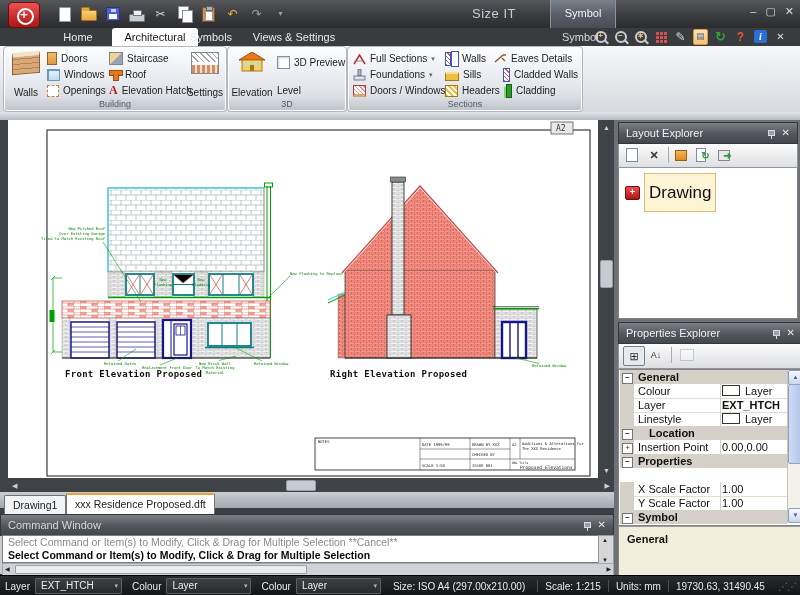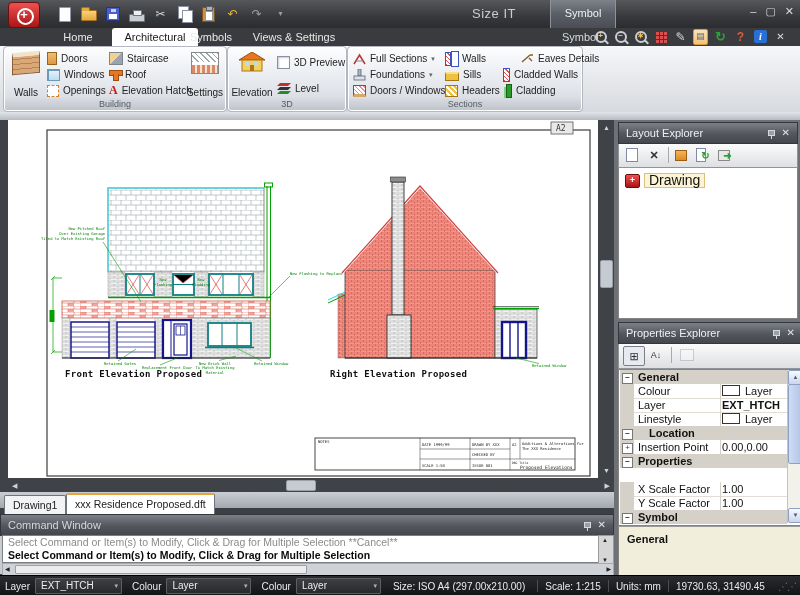--- a/index.html
+++ b/index.html
@@ -82,21 +82,21 @@
   .ptitle{height:20px;background:linear-gradient(#7d8187,#53565c 55%,#44474d);color:#eef0f3;font-size:11px;line-height:20px;padding-left:7px;border:1px solid #33363a;}
   .pin{position:absolute;width:5px;height:4px;border:1px solid #d6d9de;background:#9aa0a8;}
   .pin::after{content:"";position:absolute;left:2px;top:4px;width:1px;height:4px;background:#d6d9de;}
   .px{position:absolute;color:#e3e5e9;font-size:10px;line-height:1;}
   .ptb{background:linear-gradient(#fbfbfb,#dedfe2);border:1px solid #8f939a;border-top:none;}
   .tbic{position:absolute;width:20px;height:18px;display:flex;align-items:center;justify-content:center;font-size:11px;color:#333;}
   .pressed{border:1px solid #7a7e85;background:#e7ebf1;border-radius:2px;}
   .mini-page{width:10px;height:12px;background:#fff;border:1px solid #7f8aa8;}
   .mini-orange{width:10px;height:9px;background:linear-gradient(#f5b45a,#e08a22);border:1px solid #9a5f12;}
   .mini-grn{color:#2f9e3b;font-size:10px;font-weight:bold;}
-  .treeitem-label{background:#fcf4d4;border:1px solid #d9c07c;font-size:14px;color:#111;padding:0 4px;line-height:13px;}
+  .treeitem-label{background:#fcf4d4;border:1px solid #d9c07c;font-size:17px;color:#111;padding:12px 4px;line-height:13px;}
   .logo-sm{width:13px;height:12px;background:linear-gradient(#ef5050,#a81616);border:1px solid #6d0d0d;border-radius:2px;color:#fff;font-size:9px;font-weight:bold;text-align:center;line-height:11px;}
   
   .pgrid{background:#fff;border:1px solid #838383;font-size:11px;color:#111;}
   .prow{position:absolute;left:1px;right:15px;height:14px;line-height:14px;}
   .pcat{background:#d5d1c9;font-weight:bold;}
   .pname{position:absolute;left:14px;width:82px;padding-left:4px;border-right:1px solid #d5d1c9;height:14px;overflow:hidden;}
   .pval{position:absolute;left:98px;right:0;padding-left:4px;height:14px;}
   .pindent{position:absolute;left:0;width:14px;height:14px;background:#d5d1c9;}
   .expbox{position:absolute;left:2px;top:2.5px;width:9px;height:9px;background:#fff;border:1px solid #777;font-size:8px;line-height:8px;text-align:center;color:#333;}
   .swatch{display:inline-block;width:16px;height:9px;background:#fff;border:1px solid #333;vertical-align:-1px;margin-right:5px;}
@@ -243,21 +243,21 @@
           <rect x="6" y="10" width="4" height="4" fill="#bcdcee"></rect>
             <rect x="15" y="10" width="4" height="4" fill="#bcdcee"></rect>
           <rect x="11" y="13" width="4" height="6" fill="#a87818"></rect>
         </svg>
         <span>Elevation</span>
       </div>
       <div class="rbtn-sm" style="left:48px;top:7px;">
         <span class="i-chk"></span>
         <span>3D Preview</span>
       </div>
-      <div class="rbtn-sm" style="left:48px;top:33px;">
+      <div class="rbtn-sm" style="left:48px;top:33px;flex-direction:column;">
         <svg width="14" height="12" viewBox="0 0 14 12">
           <polygon points="3,0 14,0 11,3 0,3" fill="#c03030"></polygon>
           <polygon points="3,4 14,4 11,7 0,7" fill="#333"></polygon>
           <polygon points="3,8 14,8 11,11 0,11" fill="#2a8a2a"></polygon>
         </svg>
         <span>Level</span>
       </div>
       <div class="glabel">3D</div>
     </div>
 
@@ -288,21 +288,21 @@
         <span>Walls</span>
       </div>
       <div class="rbtn-sm" style="left:96px;top:19px;">
         <span class="i-sill"></span>
         <span>Sills</span>
       </div>
       <div class="rbtn-sm" style="left:96px;top:35px;">
         <span class="i-header"></span>
         <span>Headers</span>
       </div>
-      <div class="rbtn-sm" style="left:172px;top:3px;">
+      <div class="rbtn-sm" style="left:145px;top:3px;">
         <svg width="13" height="11" viewBox="0 0 13 11">
           <path d="M1,9 L9,2 M9,2 h3 M8,5 l3,3" fill="none" stroke="#8a5a28" stroke-width="1.4"></path>
         </svg>
         <span>Eaves Details</span>
       </div>
       <div class="rbtn-sm" style="left:154px;top:19px;">
         <span class="i-clad1"></span>
         <span>Cladded Walls</span>
       </div>
       <div class="rbtn-sm" style="left:154px;top:35px;">

